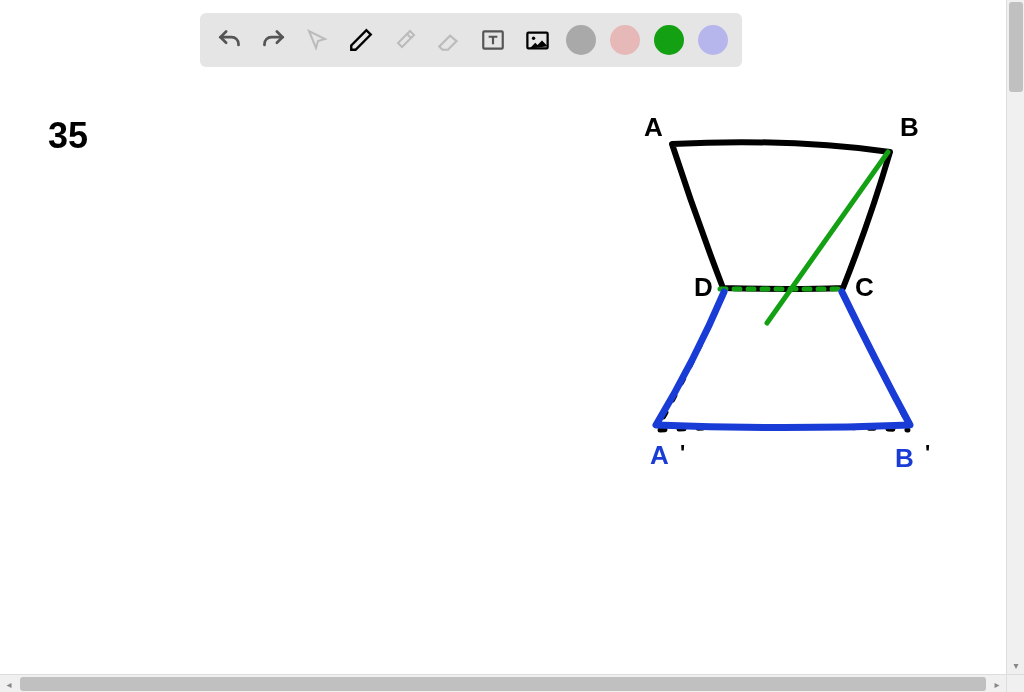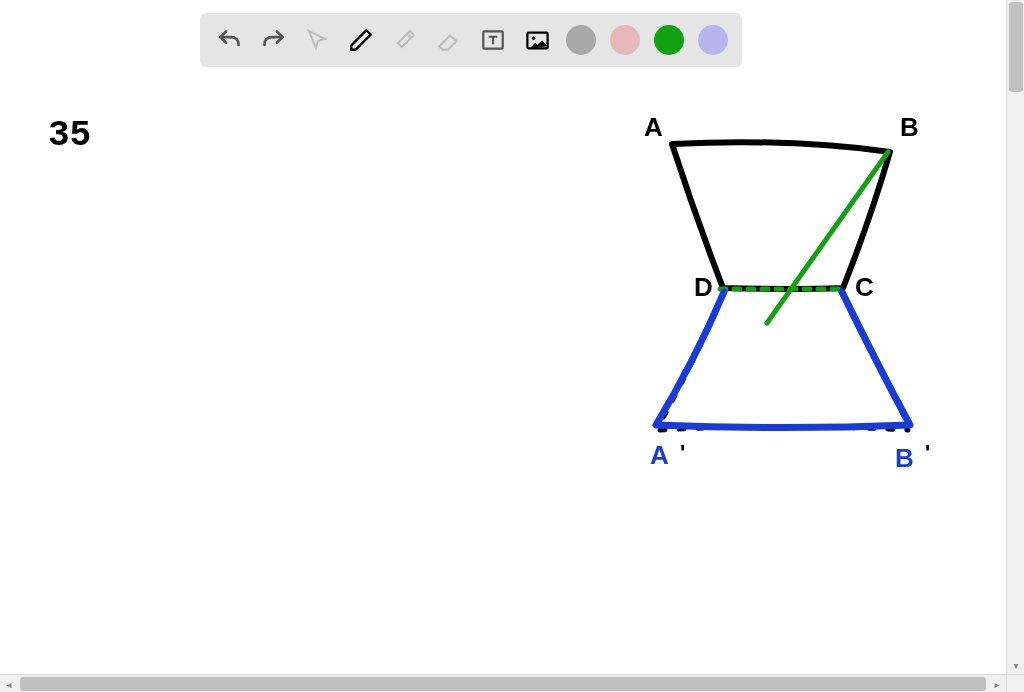--- a/index.html
+++ b/index.html
@@ -64,21 +64,21 @@
     font-size: 26px;
     color: #000;
     pointer-events: none;
   }
   .label-text.blue { color: #1a3cd6; }
   
   .number-label {
     position: absolute;
     top: 115px;
     left: 48px;
-    font-family: Liberation Mono, monospace;
+    font-family: Liberation Sans, sans-serif;
     font-size: 36px;
     font-weight: bold;
     color: #000;
     pointer-events: none;
   }
   
   .scrollbar-v {
     position: absolute;
     top: 0;
     right: 0;

